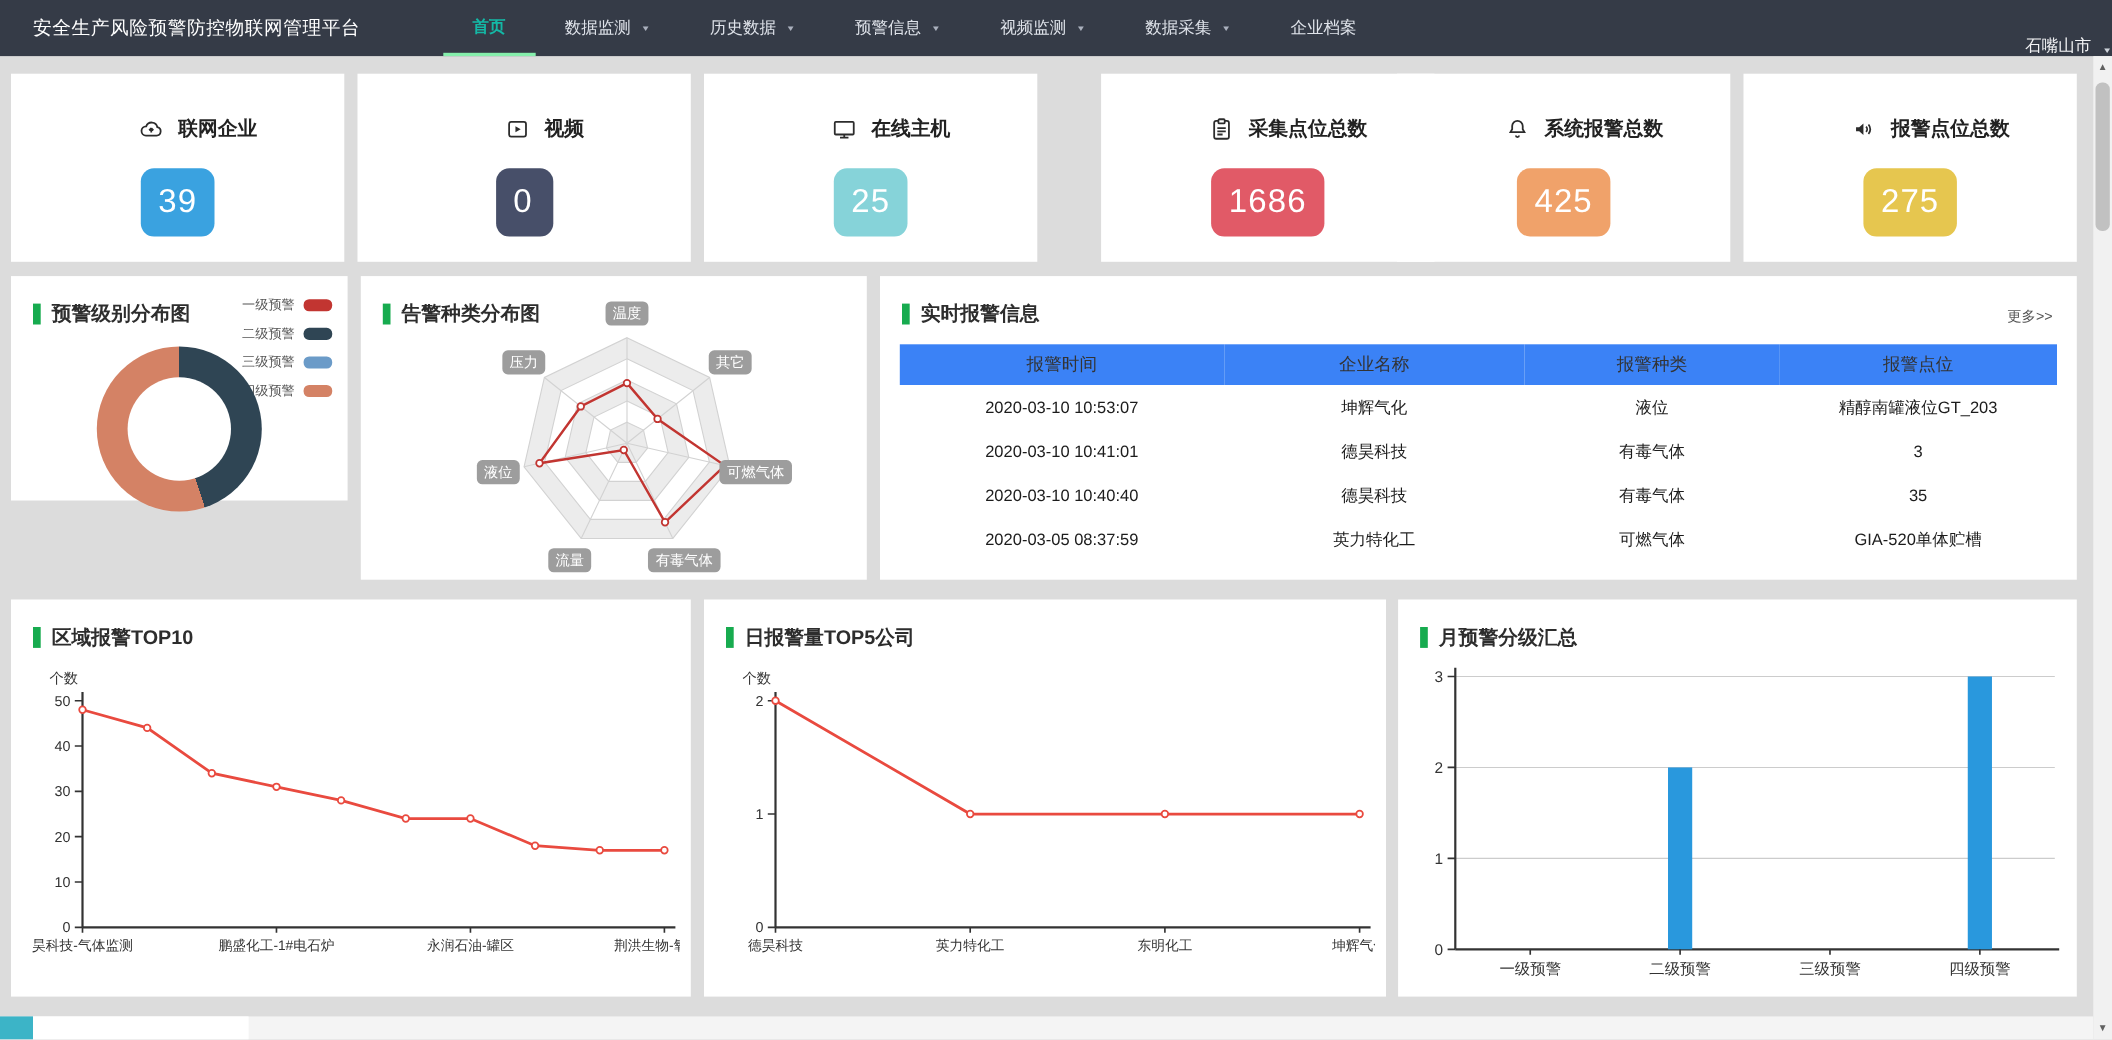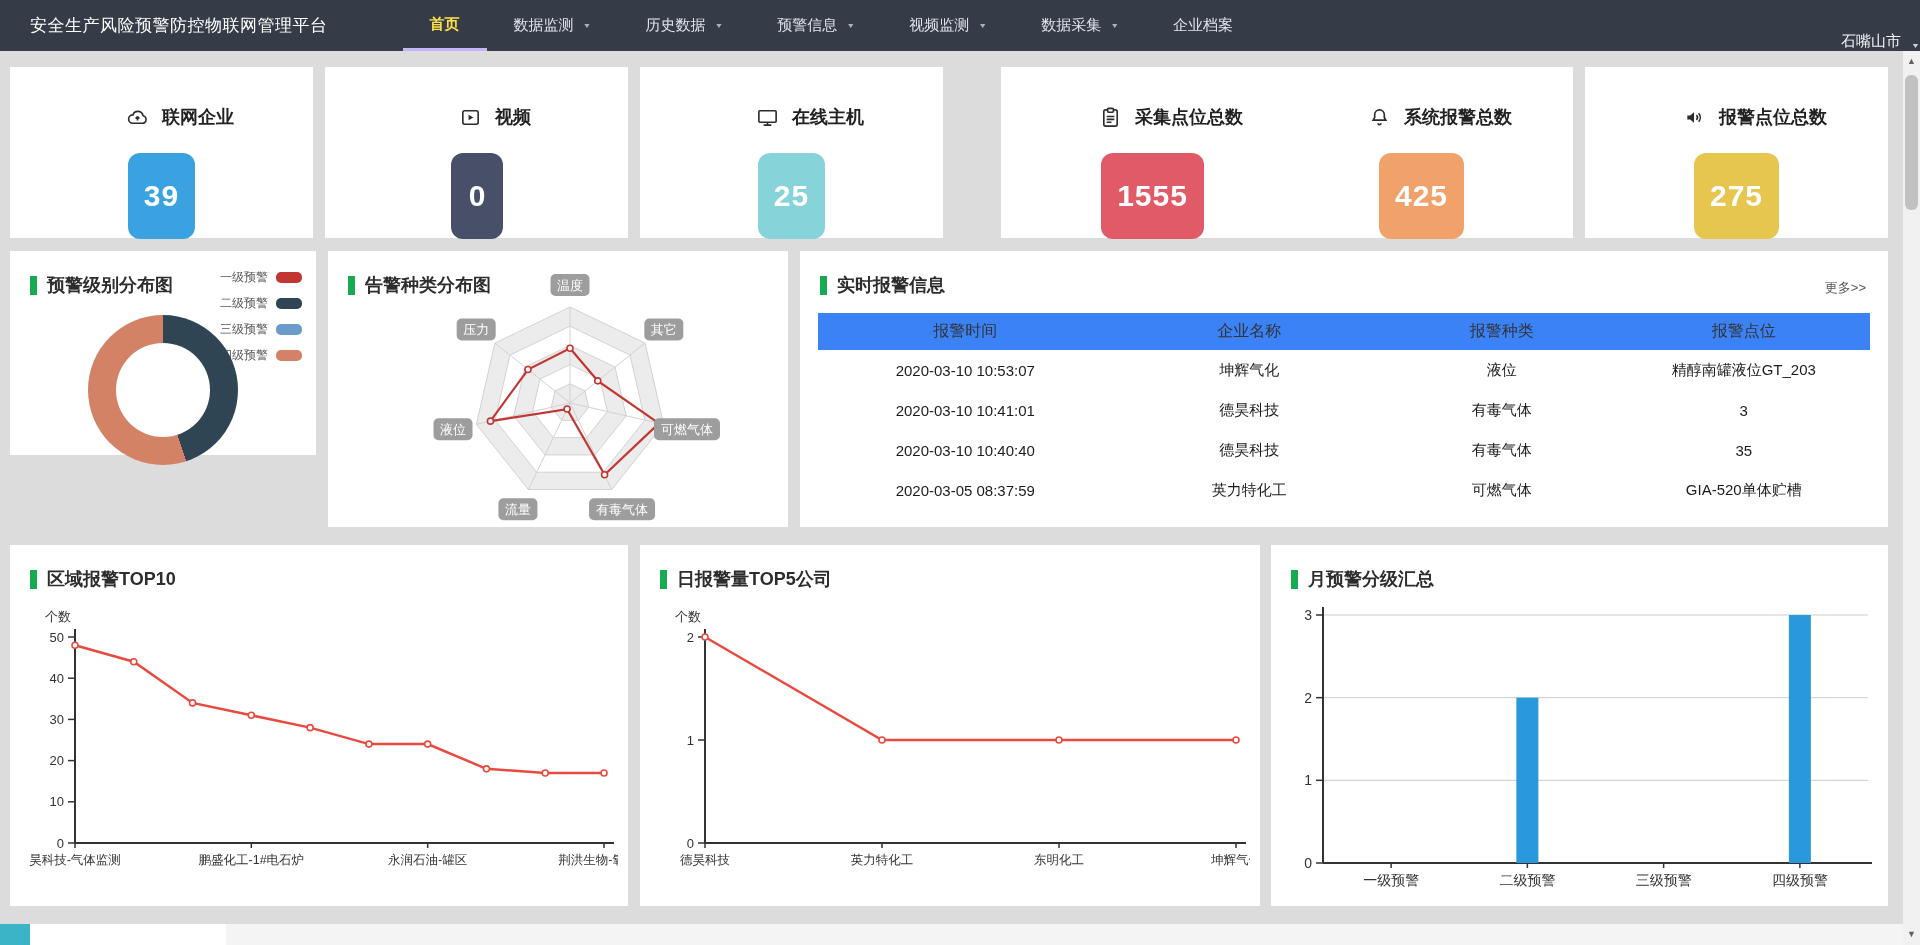--- a/index.html
+++ b/index.html
@@ -5,36 +5,36 @@
   * { margin:0; padding:0; box-sizing:border-box; }
   html,body { width:1920px; height:945px; font-family:"Liberation Sans","DejaVu Sans",sans-serif; }
   #page { position:relative; width:1920px; height:945px; background:#dcdcdc; overflow:hidden; }
 
   
   .navbar { position:absolute; top:0; left:0; width:1920px; height:51px; background:#353b47; display:flex; align-items:stretch; }
   .nav-title { color:#ffffff; font-size:17px; font-weight:normal; line-height:51px; margin-left:30px; letter-spacing:.5px; }
   .nav-menu { display:flex; margin-left:75px; }
   .nav-item { display:flex; align-items:center; padding:0 27px; color:#dfe3ea; font-size:15px; cursor:pointer; }
   .nav-item .caret { font-size:9px; color:#aab0bd; margin-left:9px; transform:scaleY(.8); }
-  .nav-item.active { color:#fde047; border-bottom:3px solid #c4b5fd; font-weight:bold; }
+  .nav-item.active { color:#14b8a6; border-bottom:3px solid #86efac; font-weight:bold; }
   .nav-region { margin-left:auto; display:flex; align-items:flex-end; color:#f2f3f5; font-size:15px; cursor:pointer; }
   .nav-region .caret { font-size:9px; color:#cfd4dc; margin-left:10px; transform:scaleY(.8); }
 
   
   .card { position:absolute; background:#ffffff; }
   .card-title { position:absolute; left:20px; top:22px; display:flex; align-items:center; }
   .card-title .bullet { width:7px; height:19px; background:#17ab4f; margin-right:10px; }
   .card-title .txt { font-size:18px; font-weight:bold; color:#2d2d2d; }
 
   
   .stat-card { top:67px; height:171px; width:303px; }
   .stat-head { margin-top:38px; display:flex; justify-content:center; align-items:center; gap:13px;margin-left:37px; }
   .stat-head svg { display:block; }
   .stat-label { font-size:18px; font-weight:600; color:#222; }
-  .stat-badge { display:block; margin:24px auto 0; width:max-content; min-width:52px; padding:26px 16px; border-radius:12px; color:#fff; font-size:30px; font-weight:bold; text-align:right; letter-spacing:1px; }
+  .stat-badge { display:block; margin:24px auto 0; width:max-content; min-width:52px; padding:14px 16px; border-radius:12px; color:#fff; font-size:30px; font-weight:normal; text-align:left; letter-spacing:1px; }
 
   
   #donut-card { top:251px; left:10px; width:306px; height:204px; }
   .donut-legend { position:absolute; top:18px; right:14px; }
   .legend-item { display:flex; align-items:center; justify-content:flex-end; margin-bottom:9px; cursor:pointer; }
   .legend-item .llabel { font-size:12px; color:#555; }
   .legend-item .lswatch { width:26px; height:11px; border-radius:5px; margin-left:8px; }
   #donut { position:absolute; left:78px; top:64px; width:150px; height:150px; border-radius:50%; }
   #donut::after { content:""; position:absolute; inset:28px; background:#fff; border-radius:50%; }
 
@@ -143,21 +143,21 @@
 
   <div class="card stat-card" style="left:1001px">
     <div class="stat-head">
       <svg width="23" height="23" viewBox="0 0 24 24" fill="none" stroke="#2c2c2c" stroke-width="1.7">
           <rect x="5" y="4" width="14" height="17" rx="2"></rect>
           <rect x="9" y="2.5" width="6" height="4" rx="1" fill="#fff"></rect>
           <path d="M8 11h8M8 14h8M8 17h5"></path>
         </svg>
       <span class="stat-label">采集点位总数</span>
     </div>
-    <span class="stat-badge" style="background: rgb(225, 90, 103);">1555</span>
+    <span class="stat-badge" style="background: rgb(225, 90, 103);">1686</span>
   </div>
 
   <div class="card stat-card" style="left:1270px">
     <div class="stat-head">
       <svg width="23" height="23" viewBox="0 0 24 24" fill="none" stroke="#2c2c2c" stroke-width="1.7">
           <path d="M12 4a5 5 0 0 1 5 5v3l1.6 2.7H5.4L7 12V9a5 5 0 0 1 5-5z"></path>
           <path d="M10.5 18a1.5 1.5 0 0 0 3 0"></path>
         </svg>
       <span class="stat-label">系统报警总数</span>
     </div>

